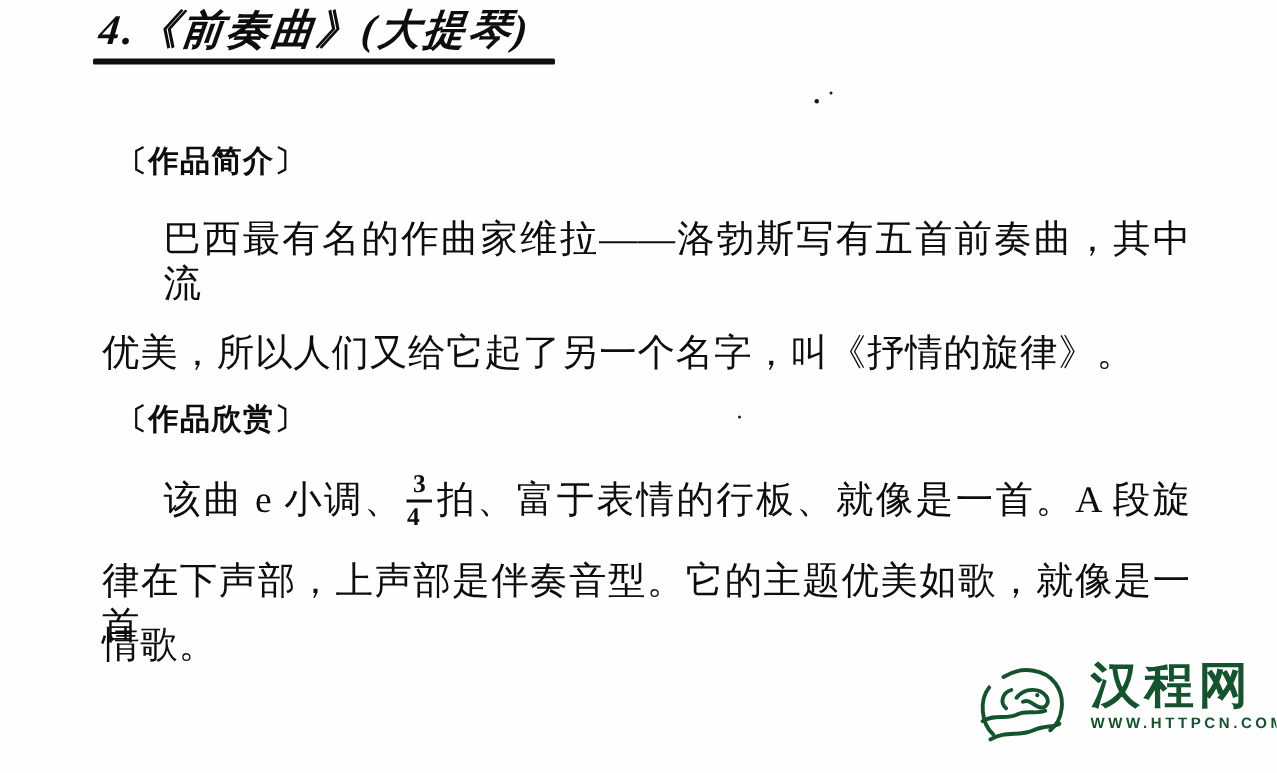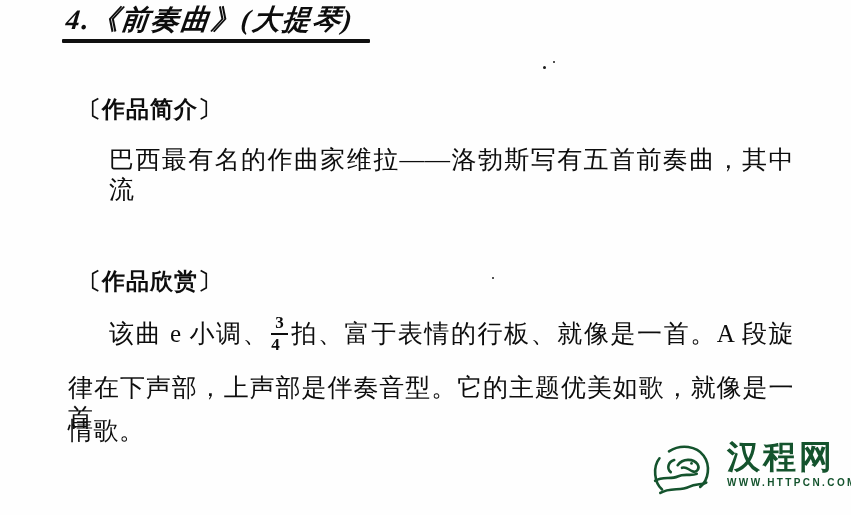--- a/index.html
+++ b/index.html
@@ -26,21 +26,21 @@
   .title-underline {
     position: absolute; left: 62px; top: 39px;
     width: 308px; height: 4px;
     background: #101010;
     border-radius: 1px;
   }
   
   .heading {
     position: absolute; left: 78px;
     font-family: Liberation Serif, serif;
-    font-size: 23px; font-weight: bold;
+    font-size: 20px; font-weight: bold;
     letter-spacing: 1px;
     white-space: nowrap;
   }
   .heading.h1 { top: 94px; }
   .heading.h2 { top: 266px; text-align: right; }
   
   .bodyline {
     position: absolute; left: 44px;
     width: 726px;
     font-size: 25px;
@@ -105,20 +105,21 @@
   <div class="title">4.《前奏曲》(大提琴)</div>
   <div class="title-underline"></div>
 
   <div class="speck s1"></div>
   <div class="speck s2"></div>
   <div class="speck s3"></div>
 
   <div class="heading h1">〔作品简介〕</div>
 
   <div class="bodyline justify indent" style="top:145px">巴西最有名的作曲家维拉——洛勃斯写有五首前奏曲，其中流</div>
+  <div class="bodyline" style="top:221px">优美，所以人们又给它起了另一个名字，叫《抒情的旋律》。</div>
 
   <div class="heading h2">〔作品欣赏〕</div>
 
   <div class="bodyline justify indent" style="top:316px">
     <span>该曲 e 小调、</span><span class="frac"><span class="num">3</span><span class="den">4</span></span><span>拍、富于表情的行板、就像是一首。A 段旋</span>
   </div>
   <div class="bodyline justify" style="top:373px">律在下声部，上声部是伴奏音型。它的主题优美如歌，就像是一首</div>
   <div class="bodyline" style="top:416px">情歌。</div>
 
   <div class="watermark" style="color: #14532d;">

